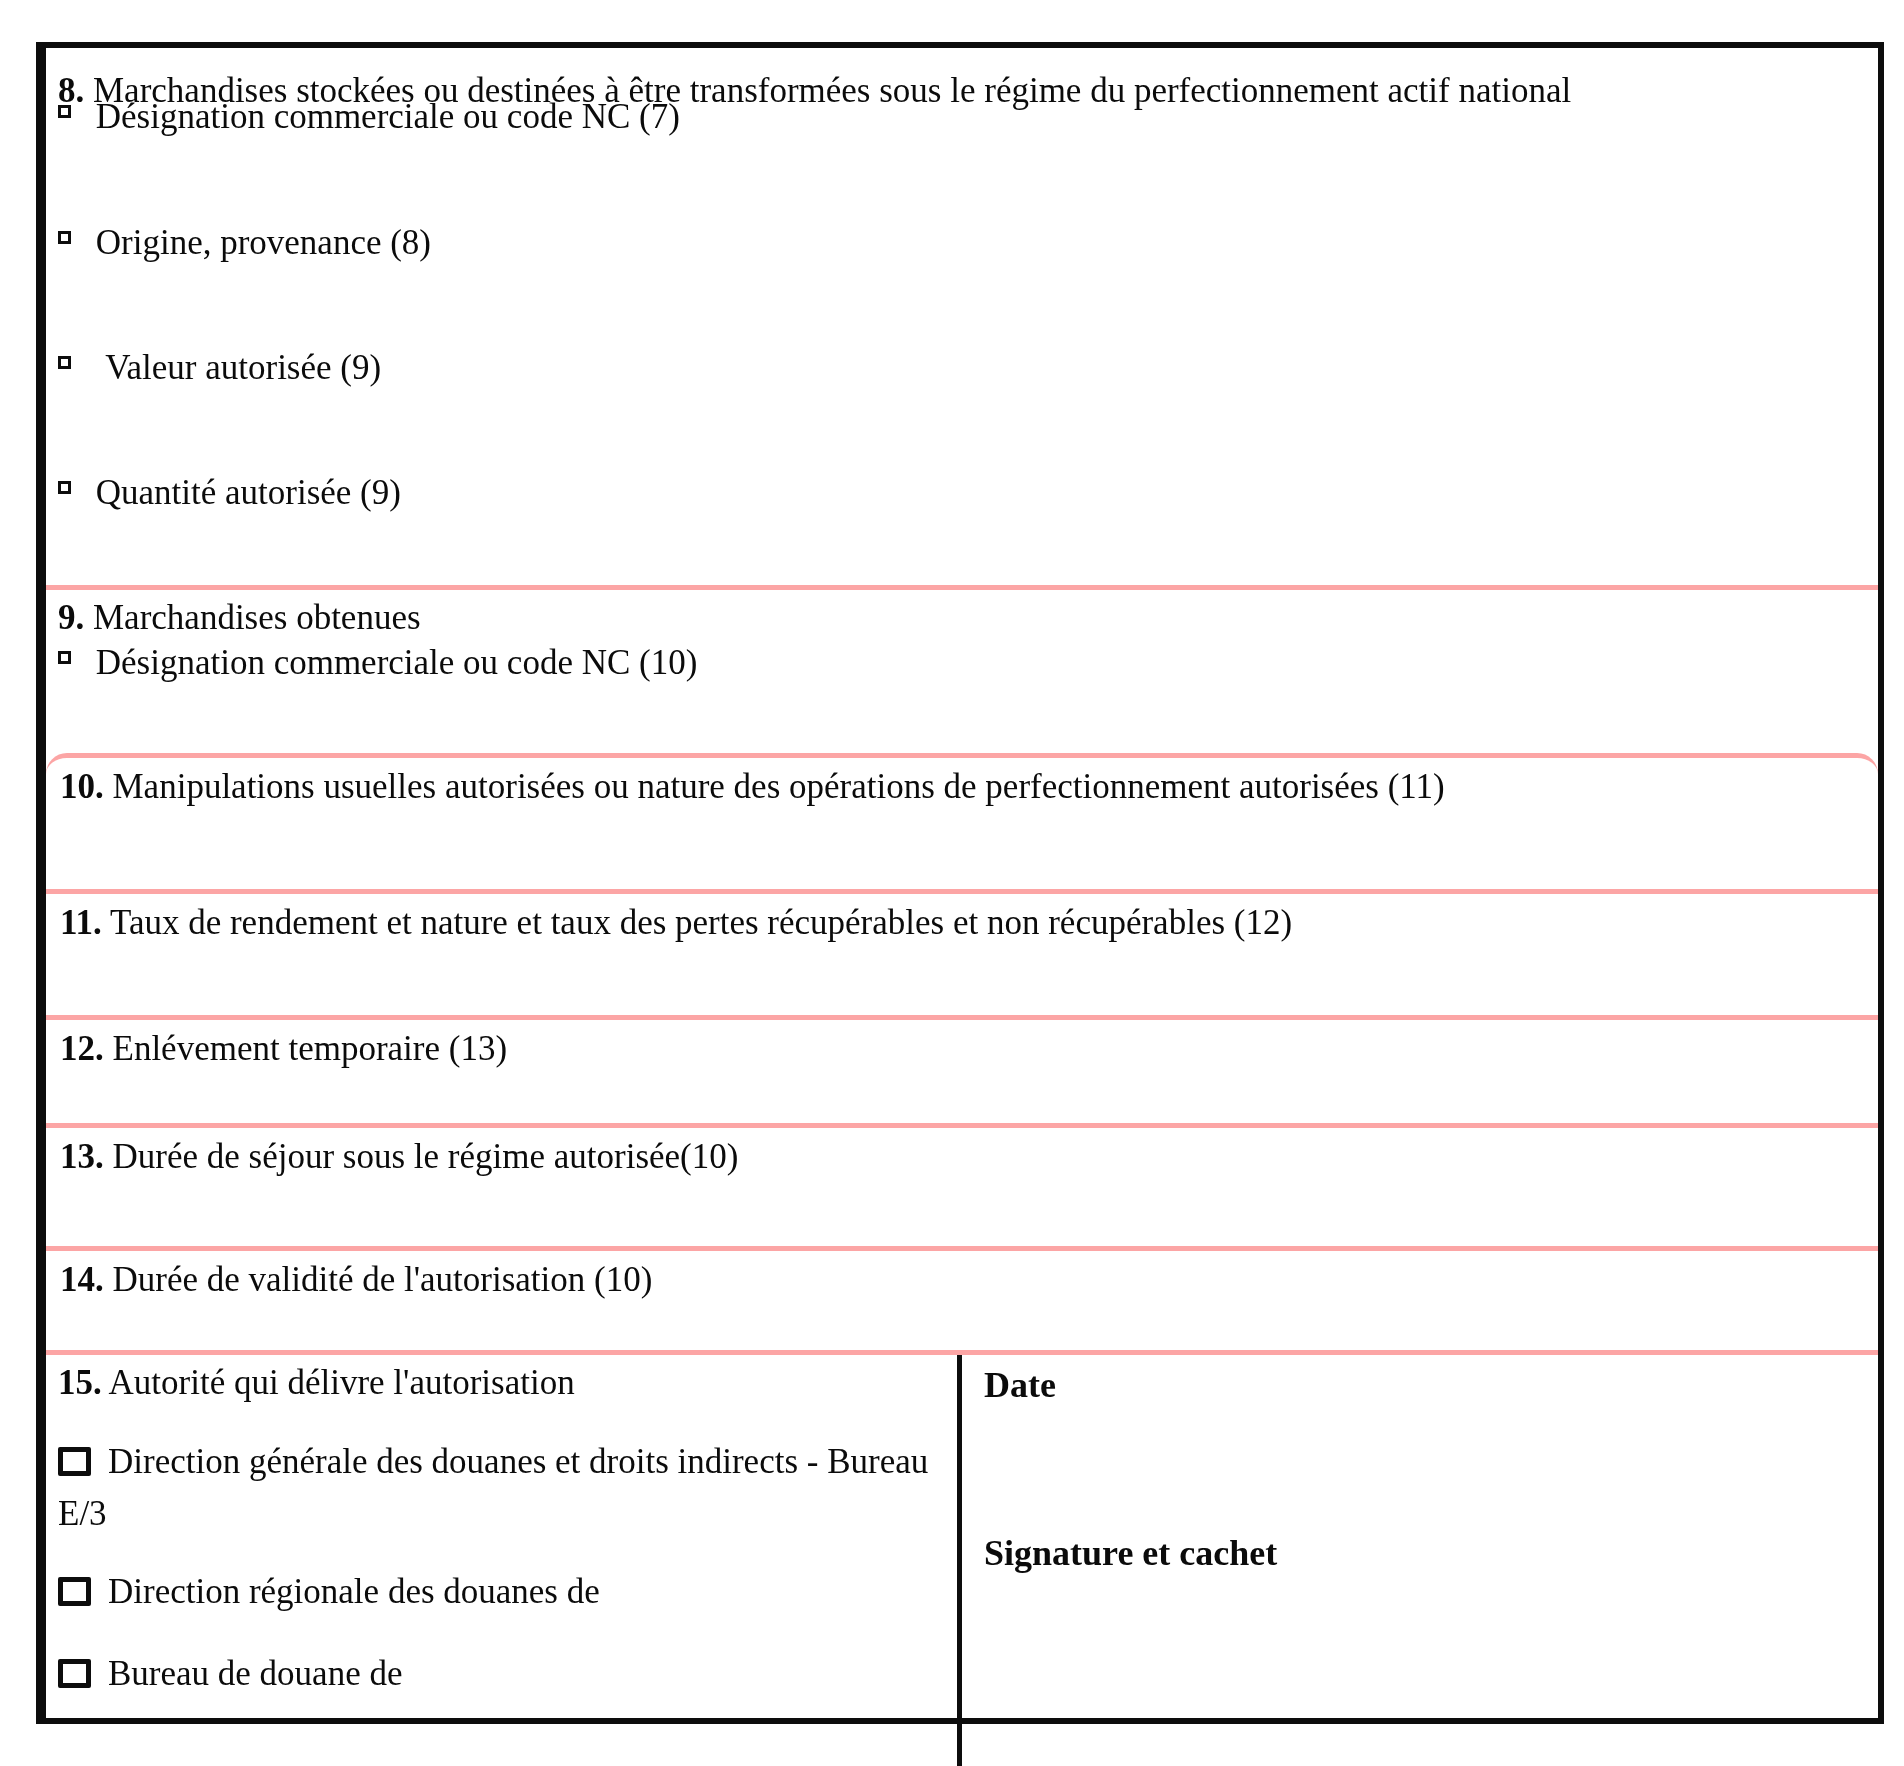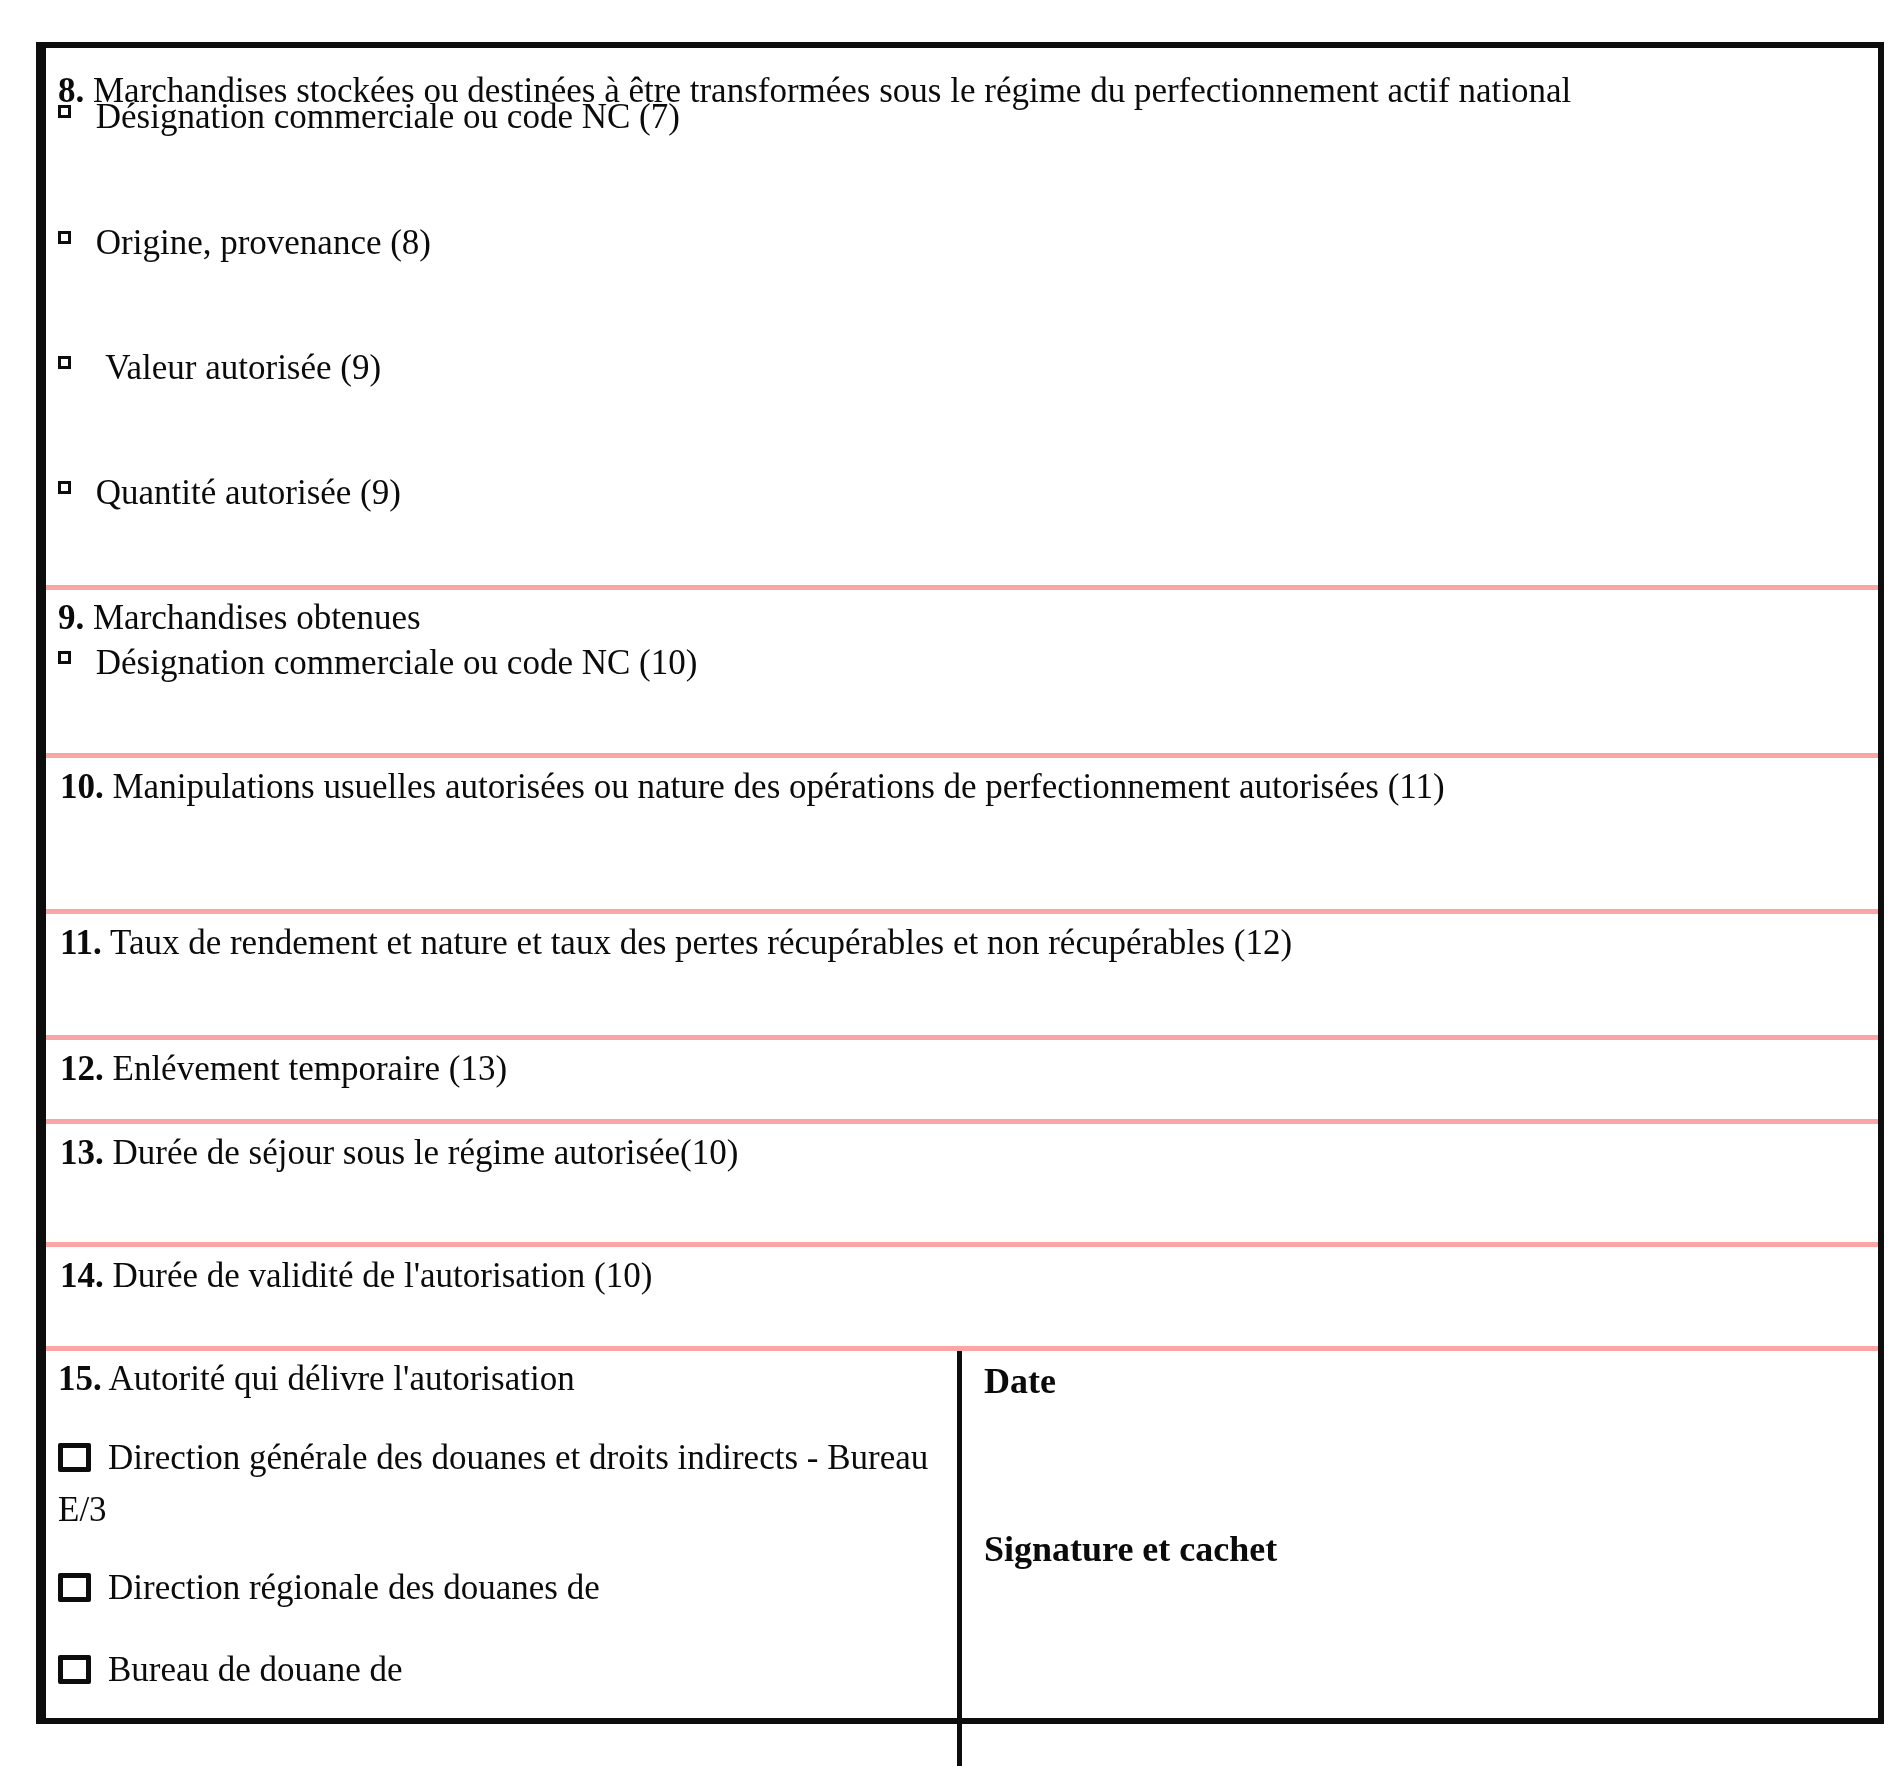--- a/index.html
+++ b/index.html
@@ -24,23 +24,23 @@
     position:relative;
     width:100%;
     border-top:5px solid #fca5a5;
     font-size:35px;
     line-height:45px;
   }
   .row.first { border-top:none; }
 
   .r8  { height:537px; }
   .r9  { height:168px; }
-  .r10 { height:156px; }
+  .r10 { height:136px;border-radius:21px; }
   .r11 { height:126px; }
-  .r12 { height:84px;  }
+  .r12 { height:108px;  }
   .r13 { height:123px; }
   .r14 { height:104px; }
   .r15 { height:432px; display:flex; }
 
   .pad { padding:6px 14px; }
 
   .line { position:absolute; left:12px; right:14px; }
 
   .num { font-weight:bold; }
 

